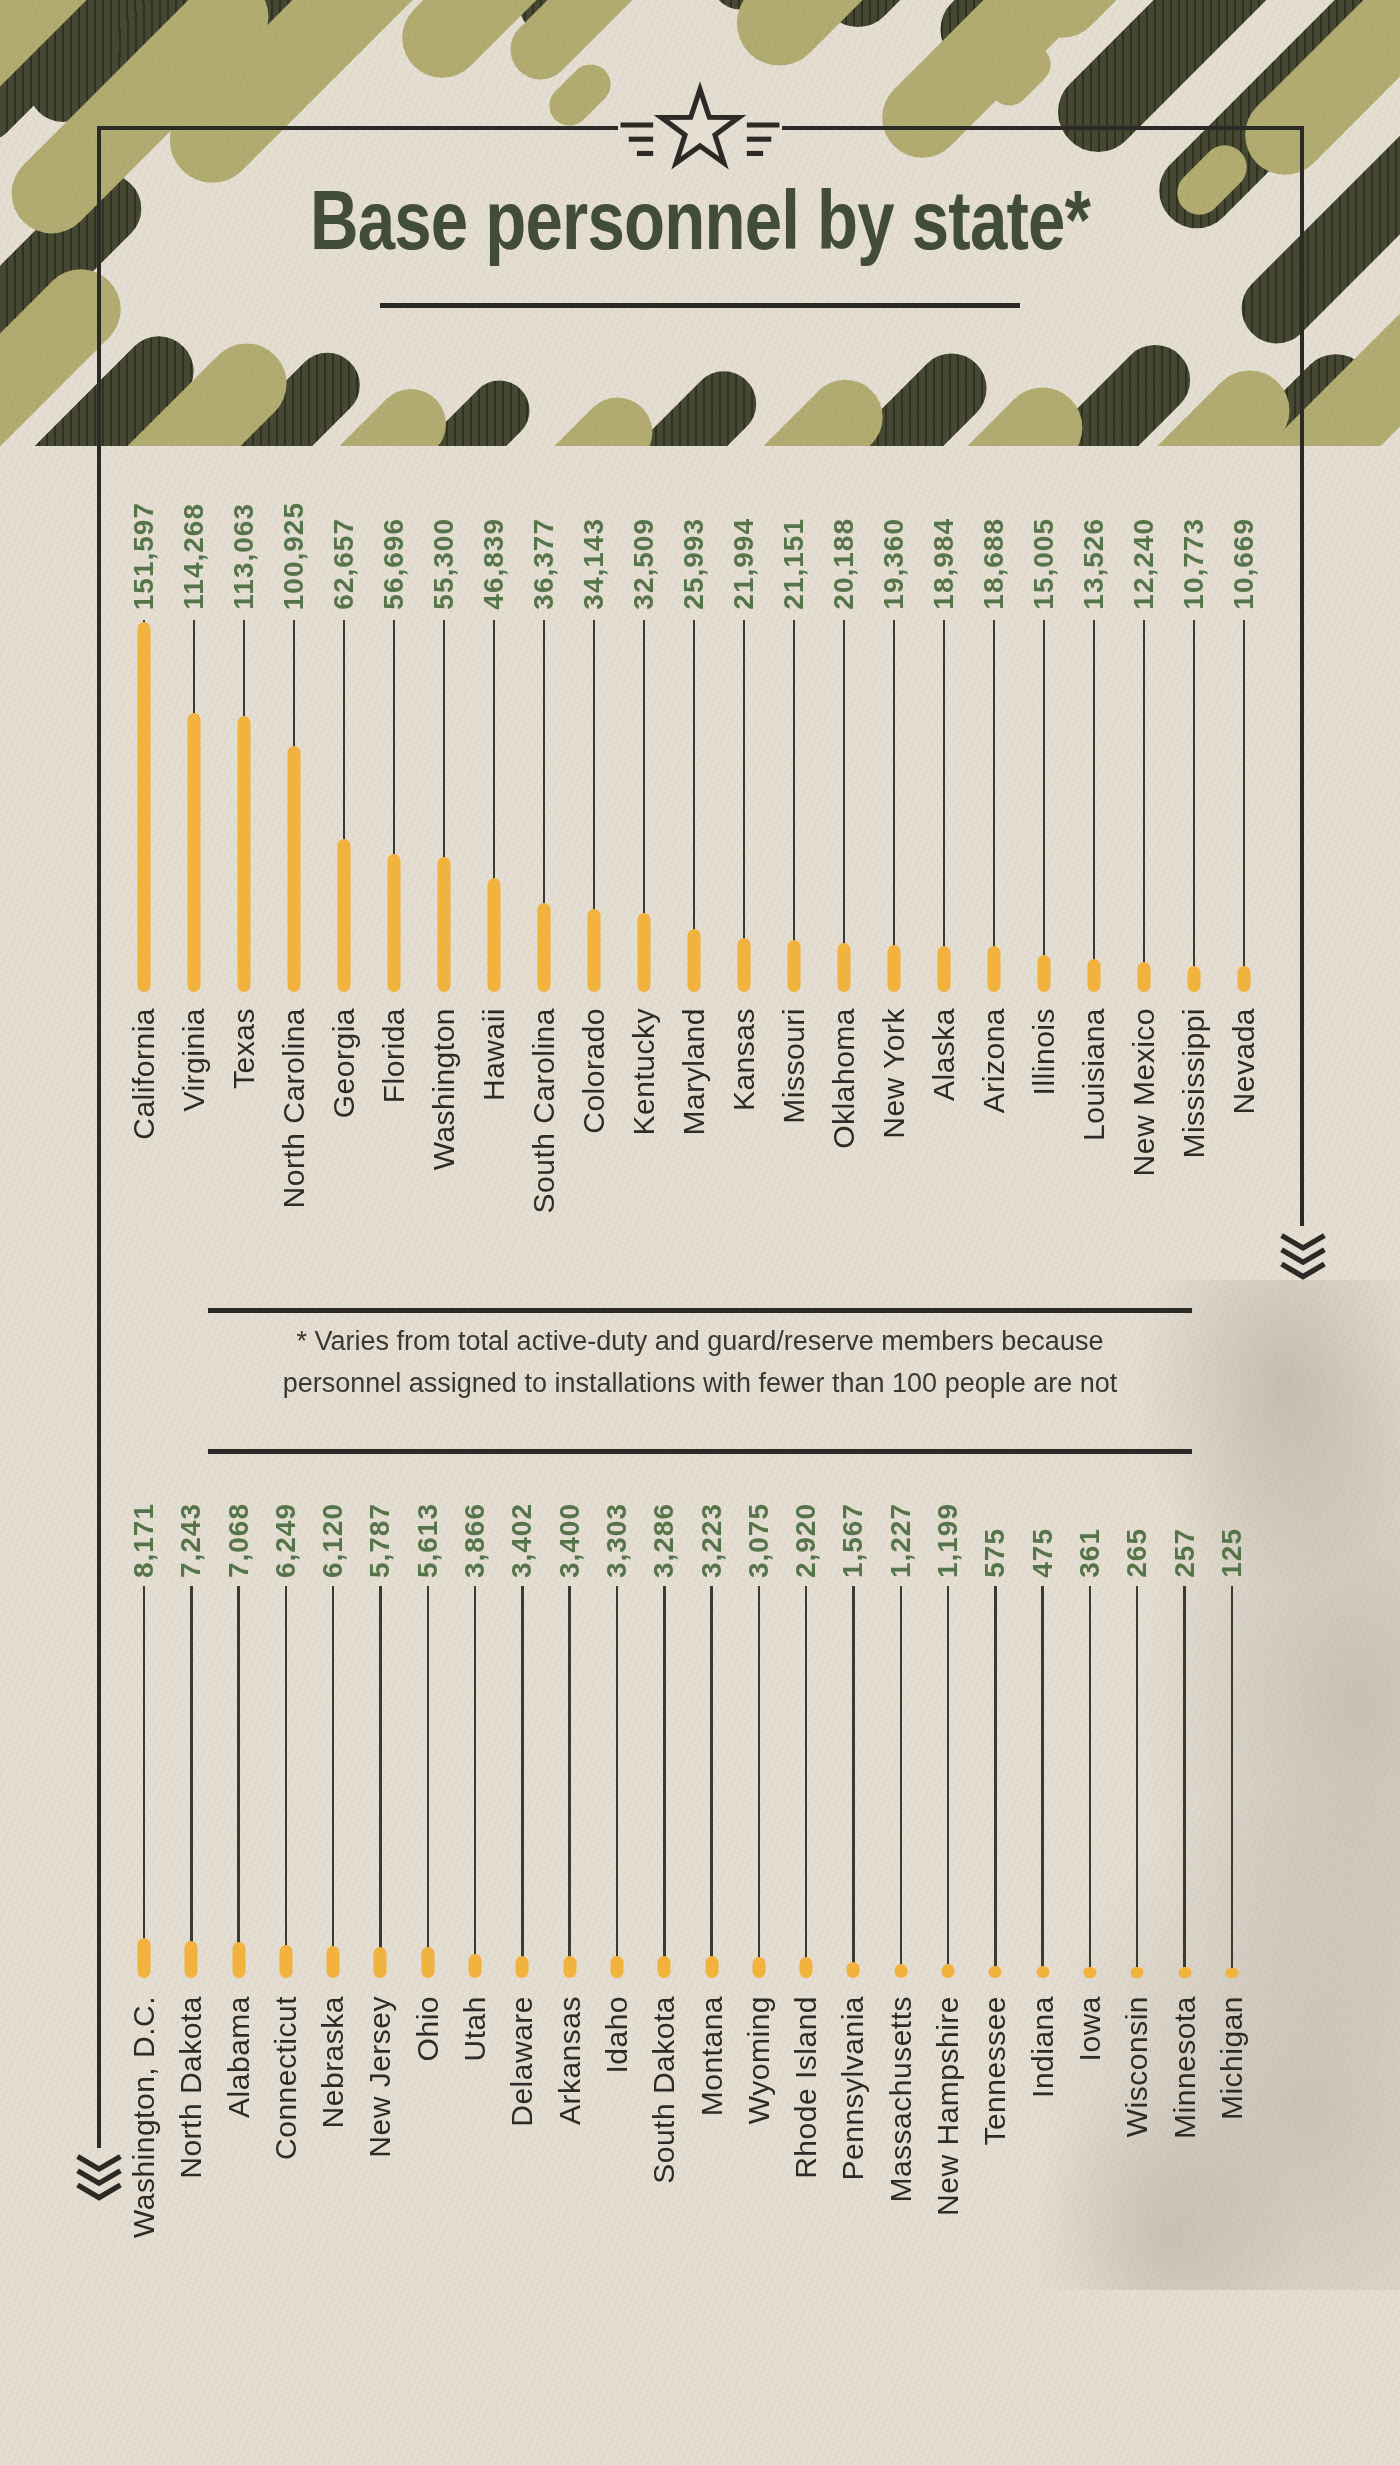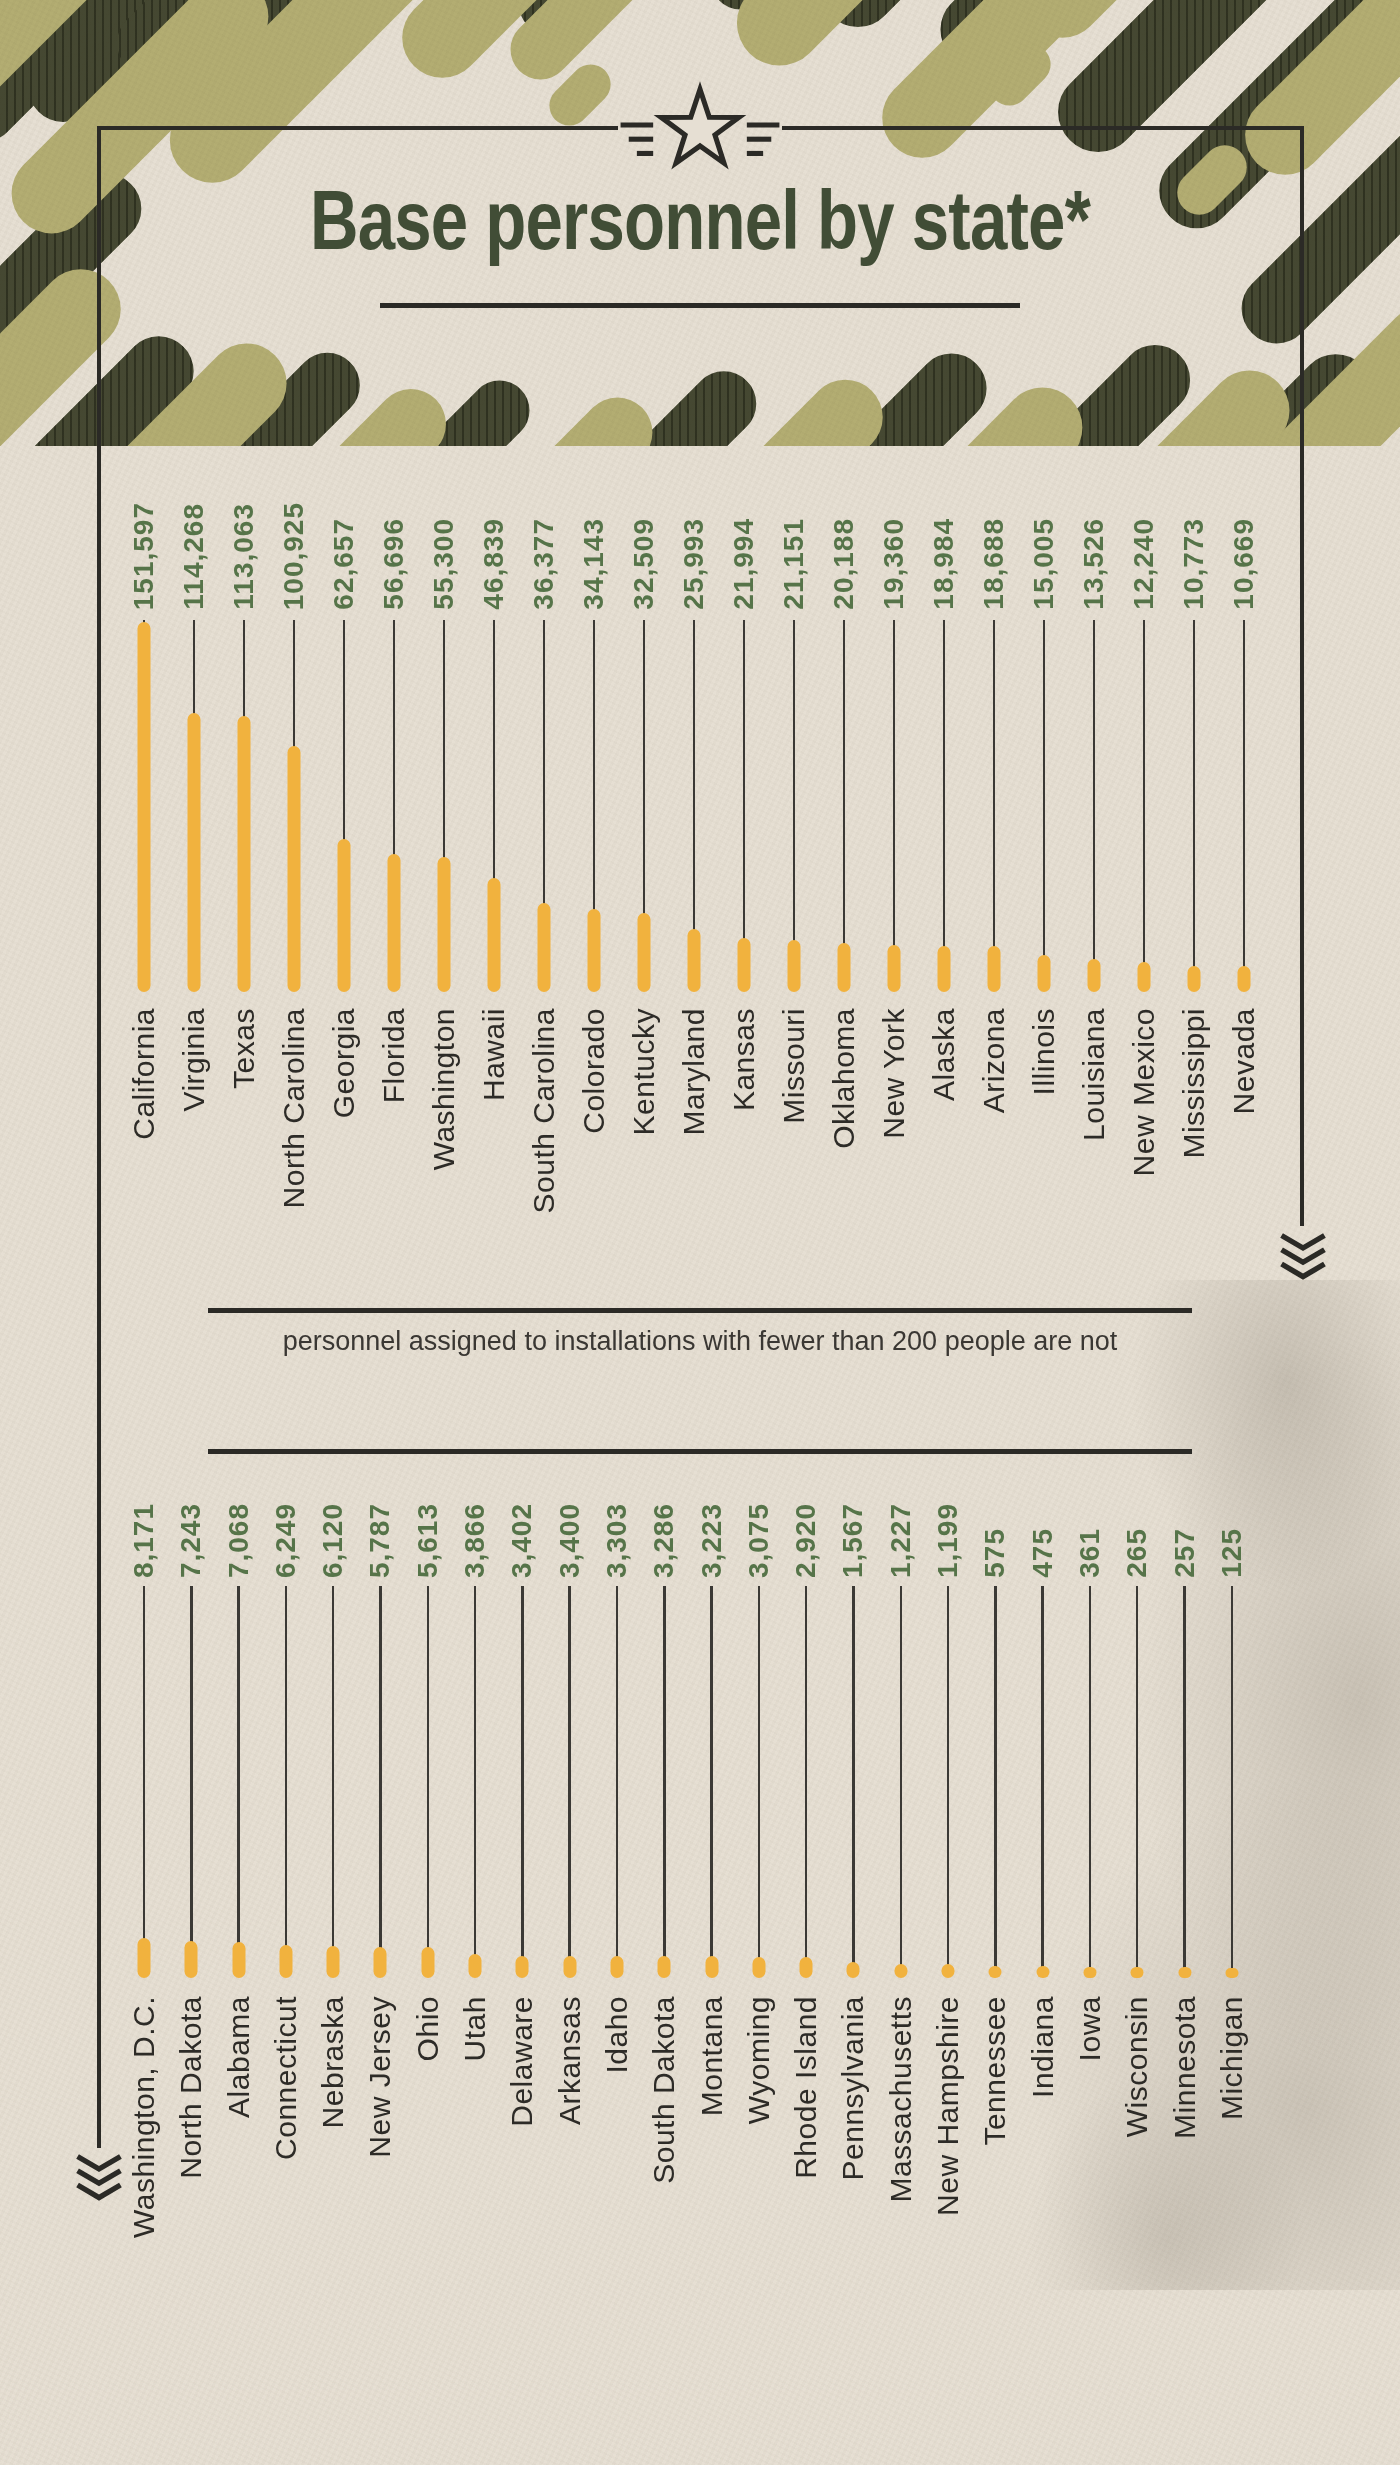--- a/index.html
+++ b/index.html
@@ -445,21 +445,22 @@
   <svg class="feather feather-right" viewBox="0 0 56 52" aria-hidden="true">
     <g fill="none" stroke="currentColor" stroke-width="6" stroke-linejoin="miter">
       <path d="M4 3 L28 17 L52 3"></path>
       <path d="M4 19 L28 33 L52 19"></path>
       <path d="M4 35 L28 49 L52 35"></path>
     </g>
   </svg>
 
   <div class="rule rule1"></div>
   <div class="footnote">
-    <div>personnel assigned to installations with fewer than 200 people are not</div>
+    <div>* Varies from total active-duty and guard/reserve members because</div>
+    <div>personnel assigned to installations with fewer than 100 people are not</div>
   </div>
   <div class="rule rule2"></div>
 
   <div class="chart chart2">
       <div class="col">
         <div class="vwrap" style="height: 100px;">
           <span class="vtext" style="color: rgb(86, 116, 73);">8,171</span>
         </div>
         <div class="plot" style="height: 392px; margin-top: 8px;">
           <div class="stem" style="bottom: 37px;"></div>

